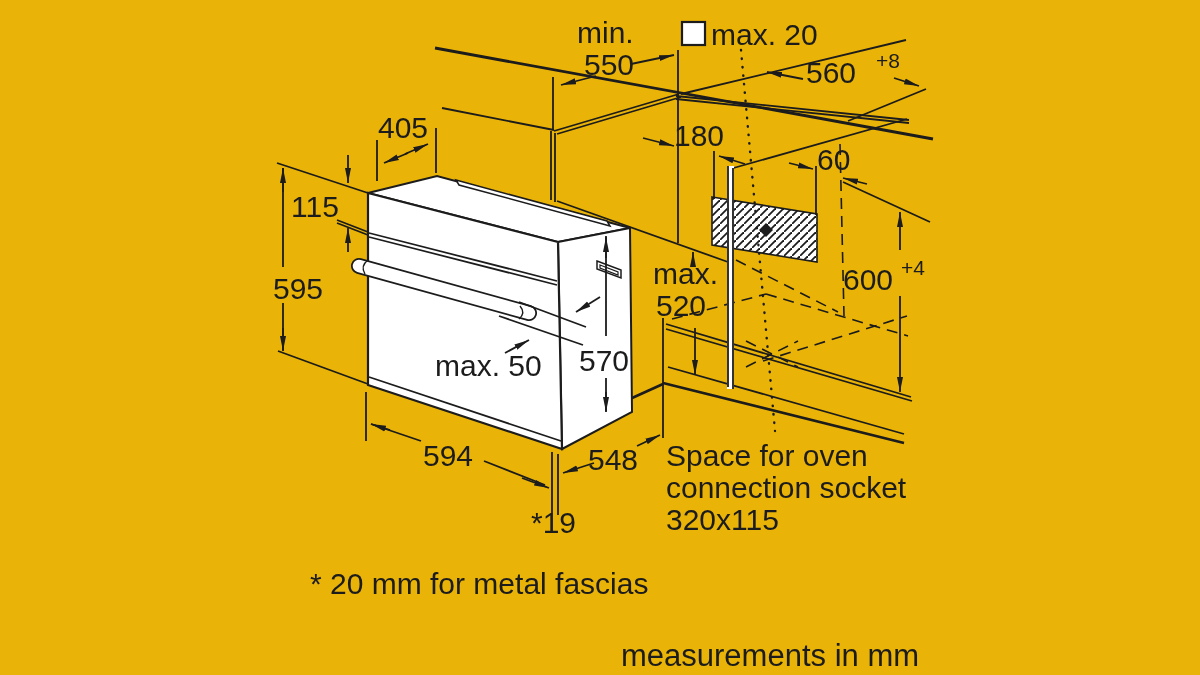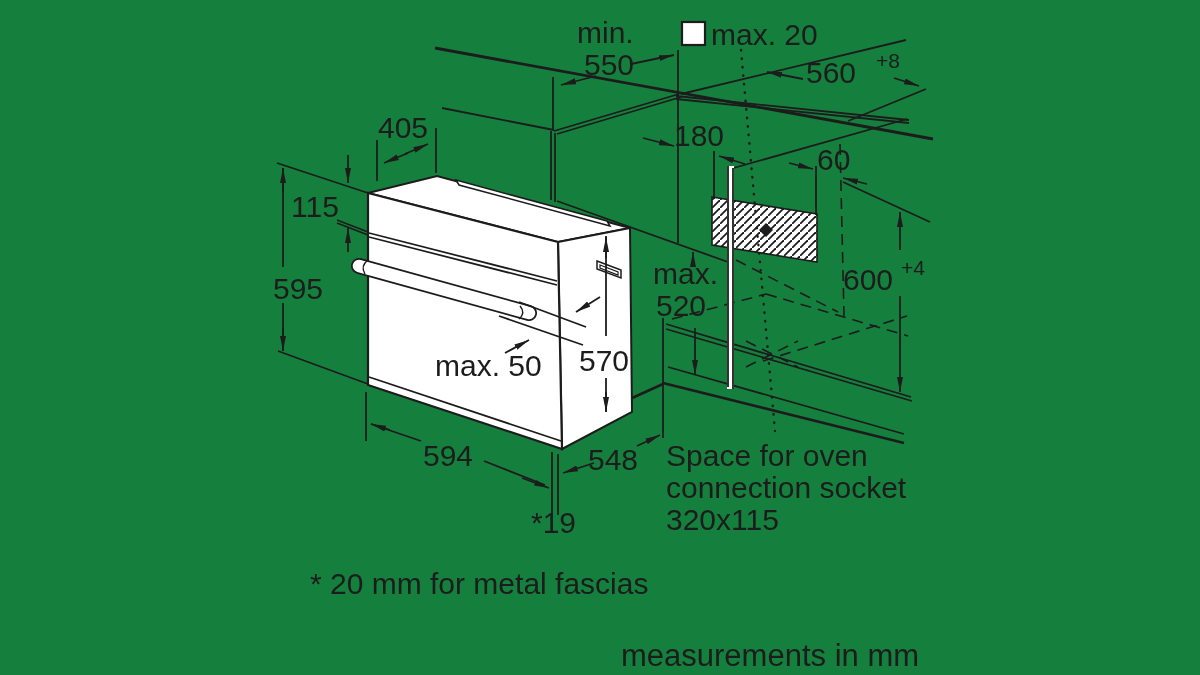--- a/index.html
+++ b/index.html
@@ -1,16 +1,16 @@
 <!DOCTYPE html>
 <html><head>
 <meta charset="utf-8">
 <style>
   html,body{margin:0;padding:0;background:#ffffff;}
-  #stage{position:relative;width:1200px;height:675px;background:#15803d;overflow:hidden;
+  #stage{position:relative;width:1200px;height:675px;background:#eab308;overflow:hidden;
          font-family:"Liberation Sans", sans-serif;}
   svg{display:block;}
   text{fill:#1c1c1c;font-family:"Liberation Sans", sans-serif;}
   .dim{font-size:30px;}
   .sup{font-size:21px;}
   .note{font-size:30px;}
   .units{font-size:31px;}
 </style>
 </head>
 <body>

